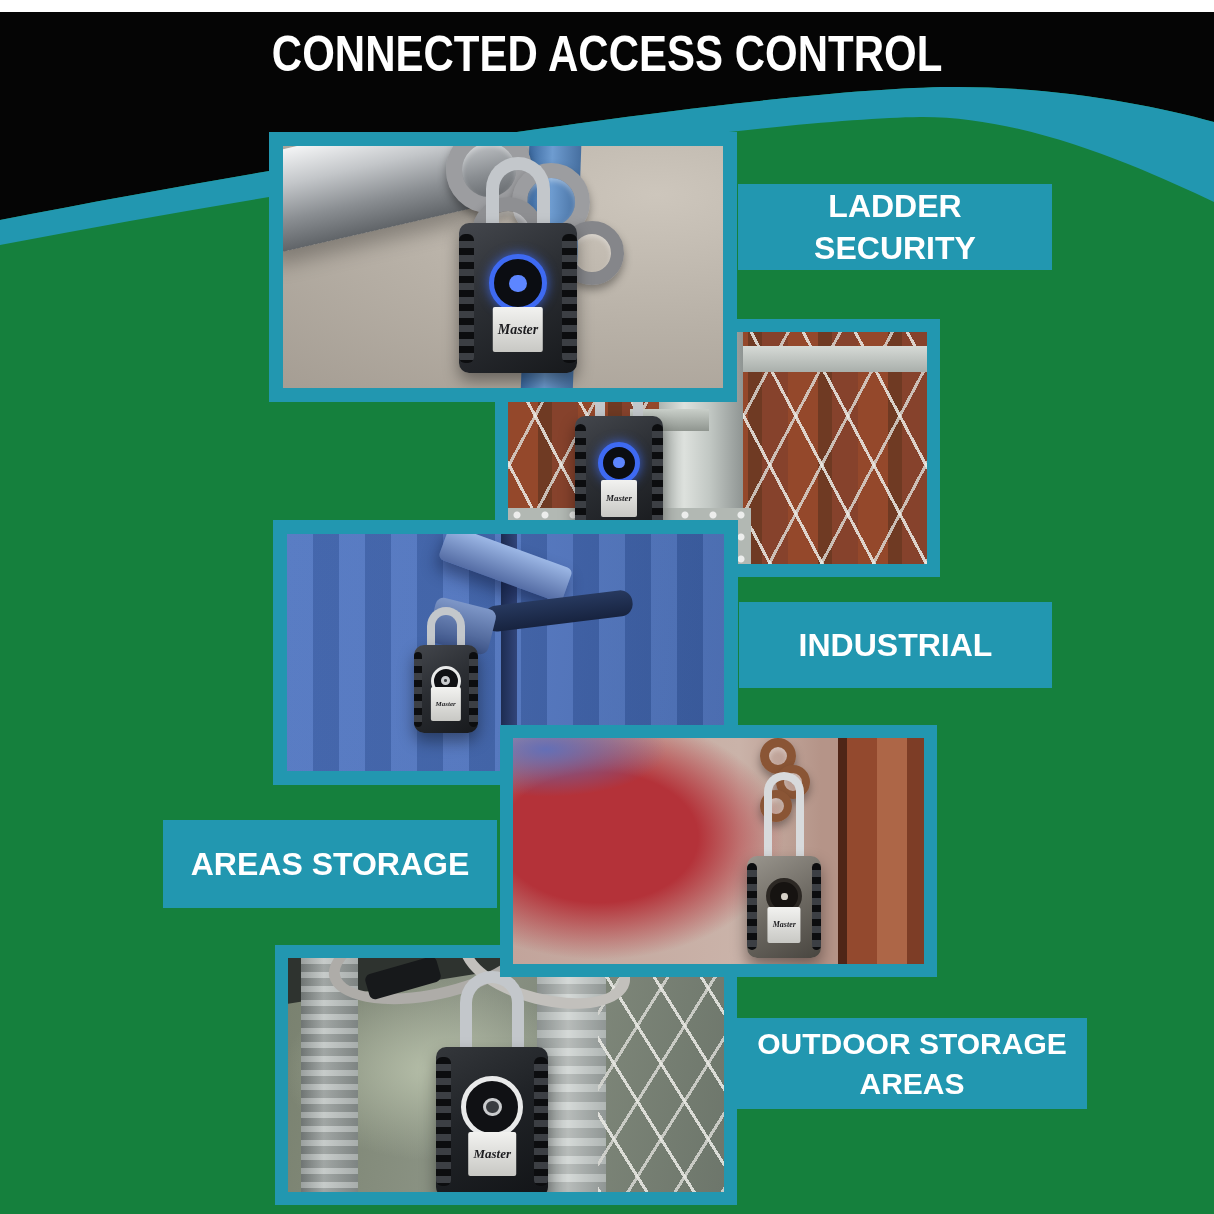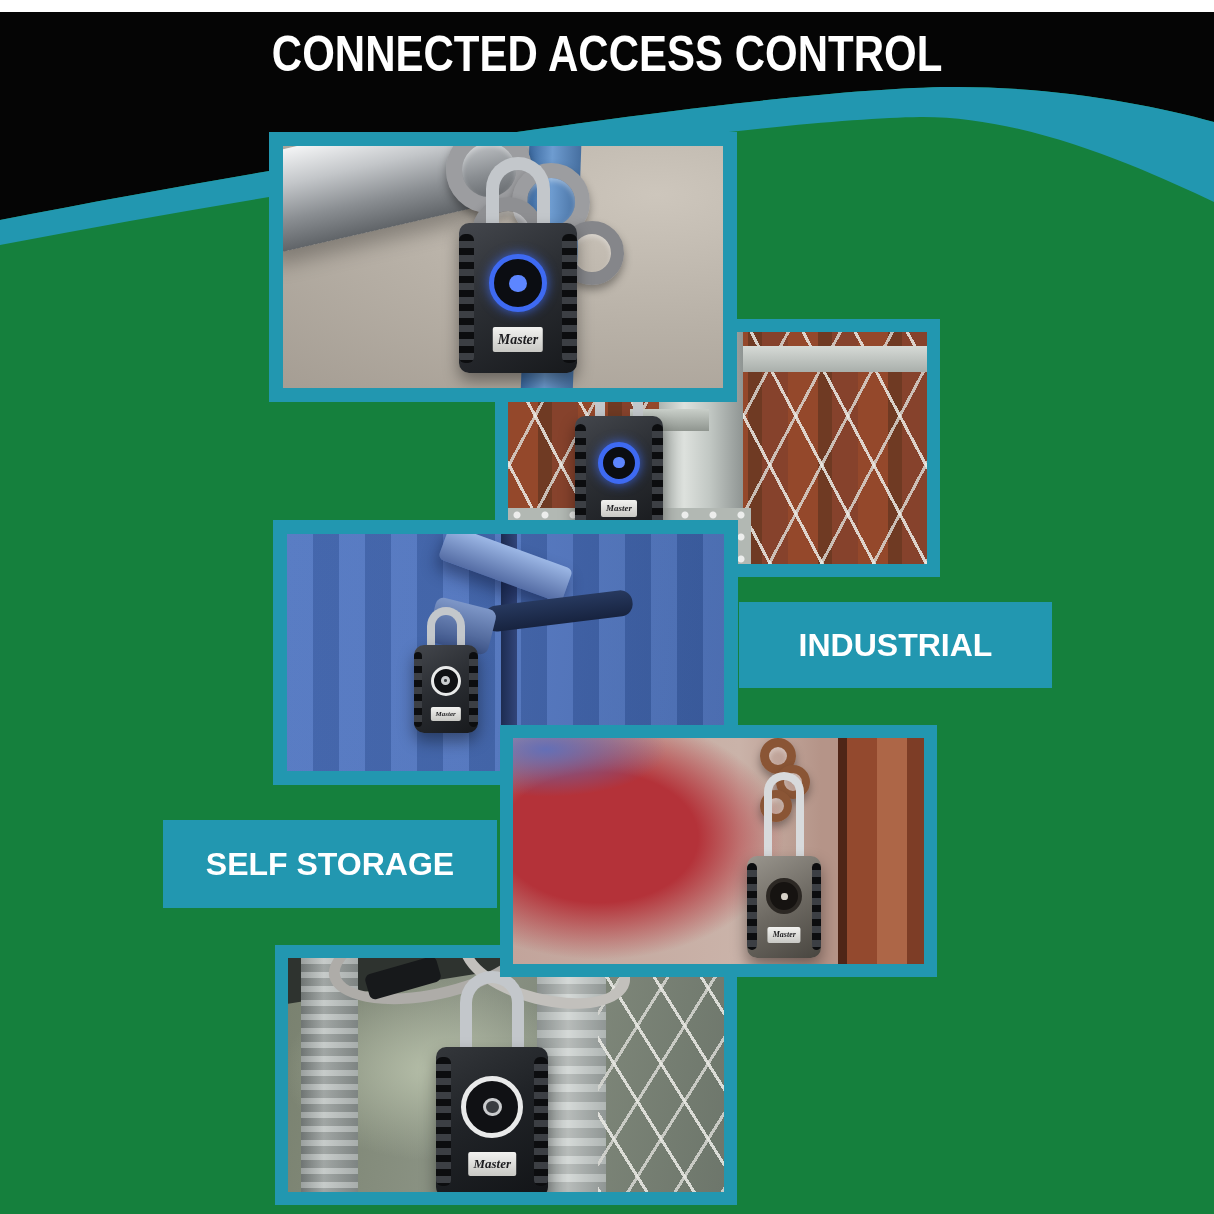--- a/index.html
+++ b/index.html
@@ -61,21 +61,21 @@
   .pl-ring::after{content:"";position:absolute;inset:32%;border-radius:50%;}
   .ring-blue{background:#0b0d12;border:5px solid #3e6af2;box-shadow:0 0 12px rgba(62,106,242,.85);}
   .ring-blue::after{background:#5d86ff;}
   .ring-white{background:#101114;border:5px solid #e9eaea;}
   .ring-white::after{background:#3a3d41;border:3px solid #caccce;}
   .ring-dark{background:#161311;border:4px solid #2c2824;}
   .ring-dark::after{background:#d6d1c8;inset:38%;}
   .pl-label{
     position:absolute;left:50%;bottom:14%;transform:translateX(-50%);
     background:linear-gradient(#f2f2f0,#c8c8c4);color:#1d1d20;border-radius:2px;
-    padding:2px 5px;font-family:"Liberation Serif",serif;font-weight:bold;font-style:italic;
+    padding:12px 5px;font-family:"Liberation Serif",serif;font-weight:bold;font-style:italic;
     white-space:nowrap;line-height:1.5;
   }
   
   .p1 .ph-img{background:radial-gradient(140% 120% at 85% 20%,#cdc6bc 0%,#b8b1a7 45%,#a1998f 100%);}
   .p1-ladder{position:absolute;left:-6%;top:-10%;width:68%;height:100px;transform:rotate(-13deg);
     background:linear-gradient(180deg,#f3f4f5 0%,#c3c6c9 35%,#8a8e92 70%,#606468 100%);
     box-shadow:0 12px 20px rgba(0,0,0,.28);}
   .p1-rail{position:absolute;left:55%;top:-4%;width:52px;height:110%;transform:rotate(2deg);
     background:linear-gradient(90deg,#3a689f,#6e9cd0 45%,#466fa0);}
   .ring{position:absolute;border-radius:50%;border-style:solid;border-color:#9c9da0;
@@ -261,20 +261,28 @@
       <div class="plock">
         <div class="pl-shackle"></div>
         <div class="pl-body">
           <div class="pl-ring ring-white"></div>
           <div class="pl-label">Master</div>
         </div>
       </div>
     </div>
   </div>
 
+  <div class="banner banner-ladder">
+    <span>LADDER
+SECURITY</span>
+  </div>
   <div class="banner banner-containers">
     <span>INDUSTRIAL</span>
   </div>
   <div class="banner banner-self">
-    <span>SELF STORAGE</span>
+    <span>AREAS STORAGE</span>
+  </div>
+  <div class="banner banner-outdoor">
+    <span>OUTDOOR STORAGE
+AREAS</span>
   </div>
 
 </div>
 
 </body></html>

